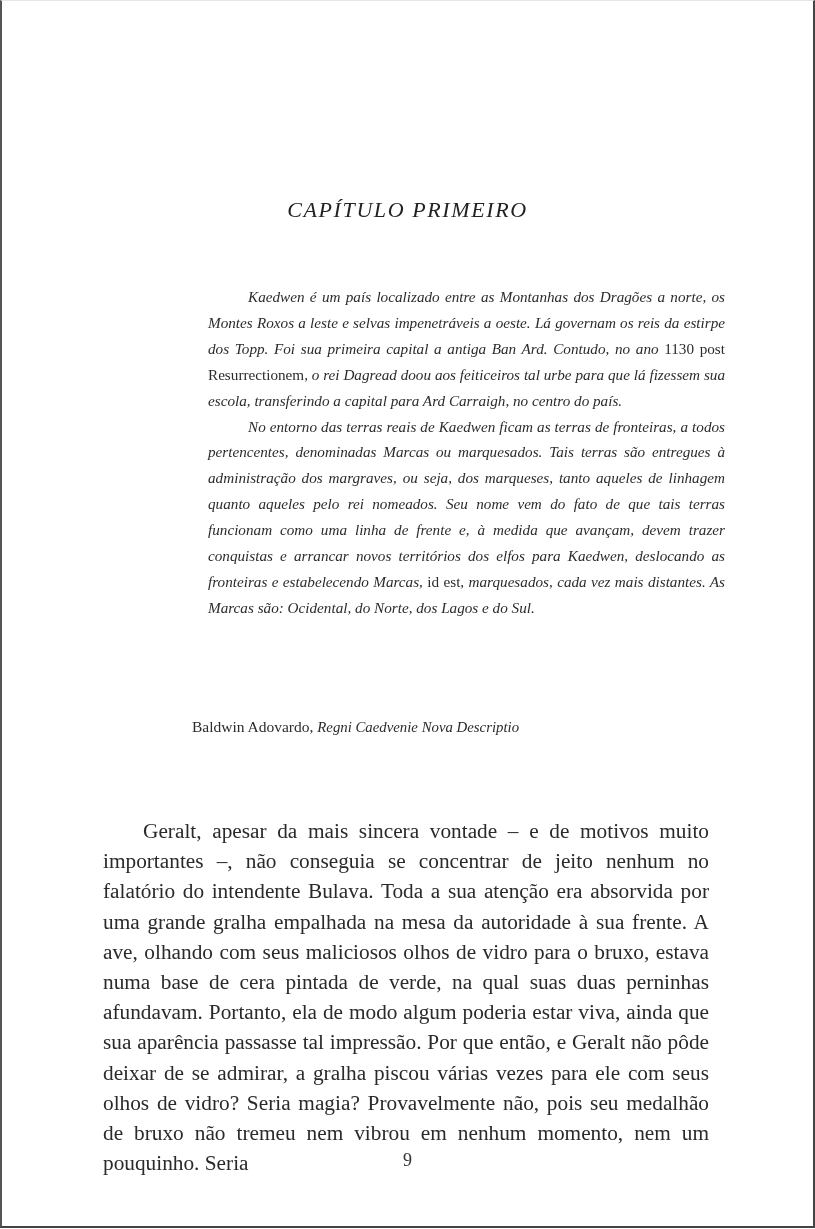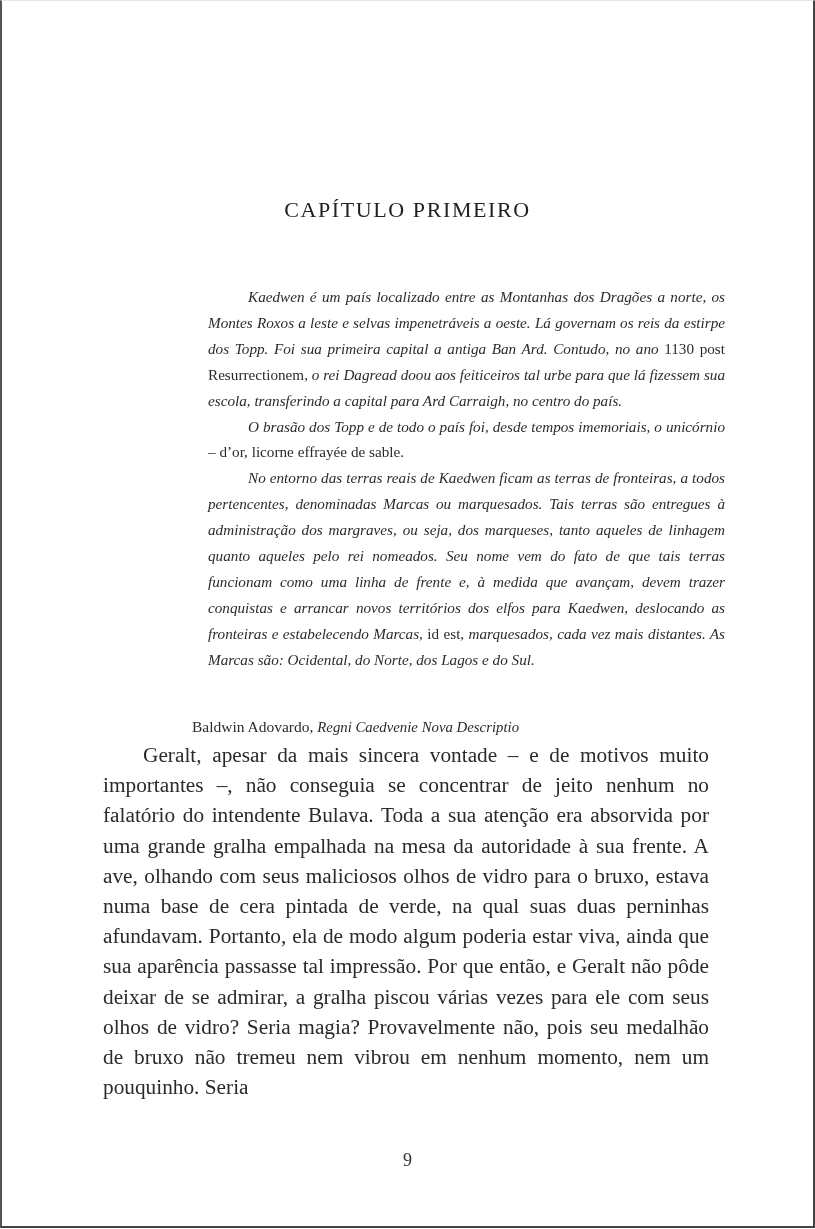--- a/index.html
+++ b/index.html
@@ -23,20 +23,21 @@
     .chapter-title {
       position: absolute;
       left: 0; width: 815px;
       top: 197px;
       text-align: center;
       font-size: 22px;
       letter-spacing: 1.6px;
       color: #222;
       font-weight: normal;
       margin: 0;
+      font-style: italic;
     }
     .epigraph {
       position: absolute;
       left: 208px; width: 517px;
       top: 284px;
       font-size: 15.2px;
       line-height: 25.9px;
       font-style: italic;
       text-align: justify;
       color: #2b2b2b;
@@ -47,21 +48,21 @@
       position: absolute;
       left: 192px; width: 517px;
       top: 718px;
       font-size: 15.5px;
       color: #2b2b2b;
     }
     .attribution .work { font-style: italic; font-size: 14.8px; }
     .body-text {
       position: absolute;
       left: 103px; width: 606px;
-      top: 740px;
+      top: 816px;
       font-size: 21.3px;
       line-height: 30.2px;
       text-align: justify;
       color: #2a2a2a;
     }
     .body-text p { margin: 0; text-indent: 40px; }
     .folio {
       position: absolute;
       left: 0; width: 815px;
       top: 1150px;
@@ -72,21 +73,20 @@
   </style>
 </head>
 <body>
 
 <div class="page-frame"></div>
 
 <h1 class="chapter-title">CAPÍTULO PRIMEIRO</h1>
 
 <div class="epigraph">
   <p><span>Kaedwen é um país localizado entre as Montanhas dos Dragões a norte, os Montes Roxos a leste e selvas impenetráveis a oeste. Lá governam os reis da estirpe dos Topp. Foi sua primeira capital a antiga Ban Ard. Contudo, no ano </span><span class="roman">1130 post Resurrectionem</span><span>, o rei Dagread doou aos feiticeiros tal urbe para que lá fizessem sua escola, transferindo a capital para Ard Carraigh, no centro do país.</span></p>
-  <p><span>O brasão dos Topp e de todo o país foi, desde tempos imemoriais, o unicórnio </span><span class="roman">– d’or, licorne effrayée de sable.</span></p>
   <p><span>No entorno das terras reais de Kaedwen ficam as terras de fronteiras, a todos pertencentes, denominadas Marcas ou marquesados. Tais terras são entregues à administração dos margraves, ou seja, dos marqueses, tanto aqueles de linhagem quanto aqueles pelo rei nomeados. Seu nome vem do fato de que tais terras funcionam como uma linha de frente e, à medida que avançam, devem trazer conquistas e arrancar novos territórios dos elfos para Kaedwen, deslocando as fronteiras e estabelecendo Marcas, </span><span class="roman">id est</span><span>, marquesados, cada vez mais distantes. As Marcas são: Ocidental, do Norte, dos Lagos e do Sul.</span></p>
 </div>
 
 <div class="attribution">
   <span>Baldwin Adovardo,</span>
   <span class="work">Regni Caedvenie Nova Descriptio</span>
 </div>
 
 <div class="body-text">
   <p>Geralt, apesar da mais sincera vontade – e de motivos muito importantes –, não conseguia se concentrar de jeito nenhum no falatório do intendente Bulava. Toda a sua atenção era absorvida por uma grande gralha empalhada na mesa da autoridade à sua frente. A ave, olhando com seus maliciosos olhos de vidro para o bruxo, estava numa base de cera pintada de verde, na qual suas duas perninhas afundavam. Portanto, ela de modo algum poderia estar viva, ainda que sua aparência passasse tal impressão. Por que então, e Geralt não pôde deixar de se admirar, a gralha piscou várias vezes para ele com seus olhos de vidro? Seria magia? Provavelmente não, pois seu medalhão de bruxo não tremeu nem vibrou em nenhum momento, nem um pouquinho. Seria</p>

